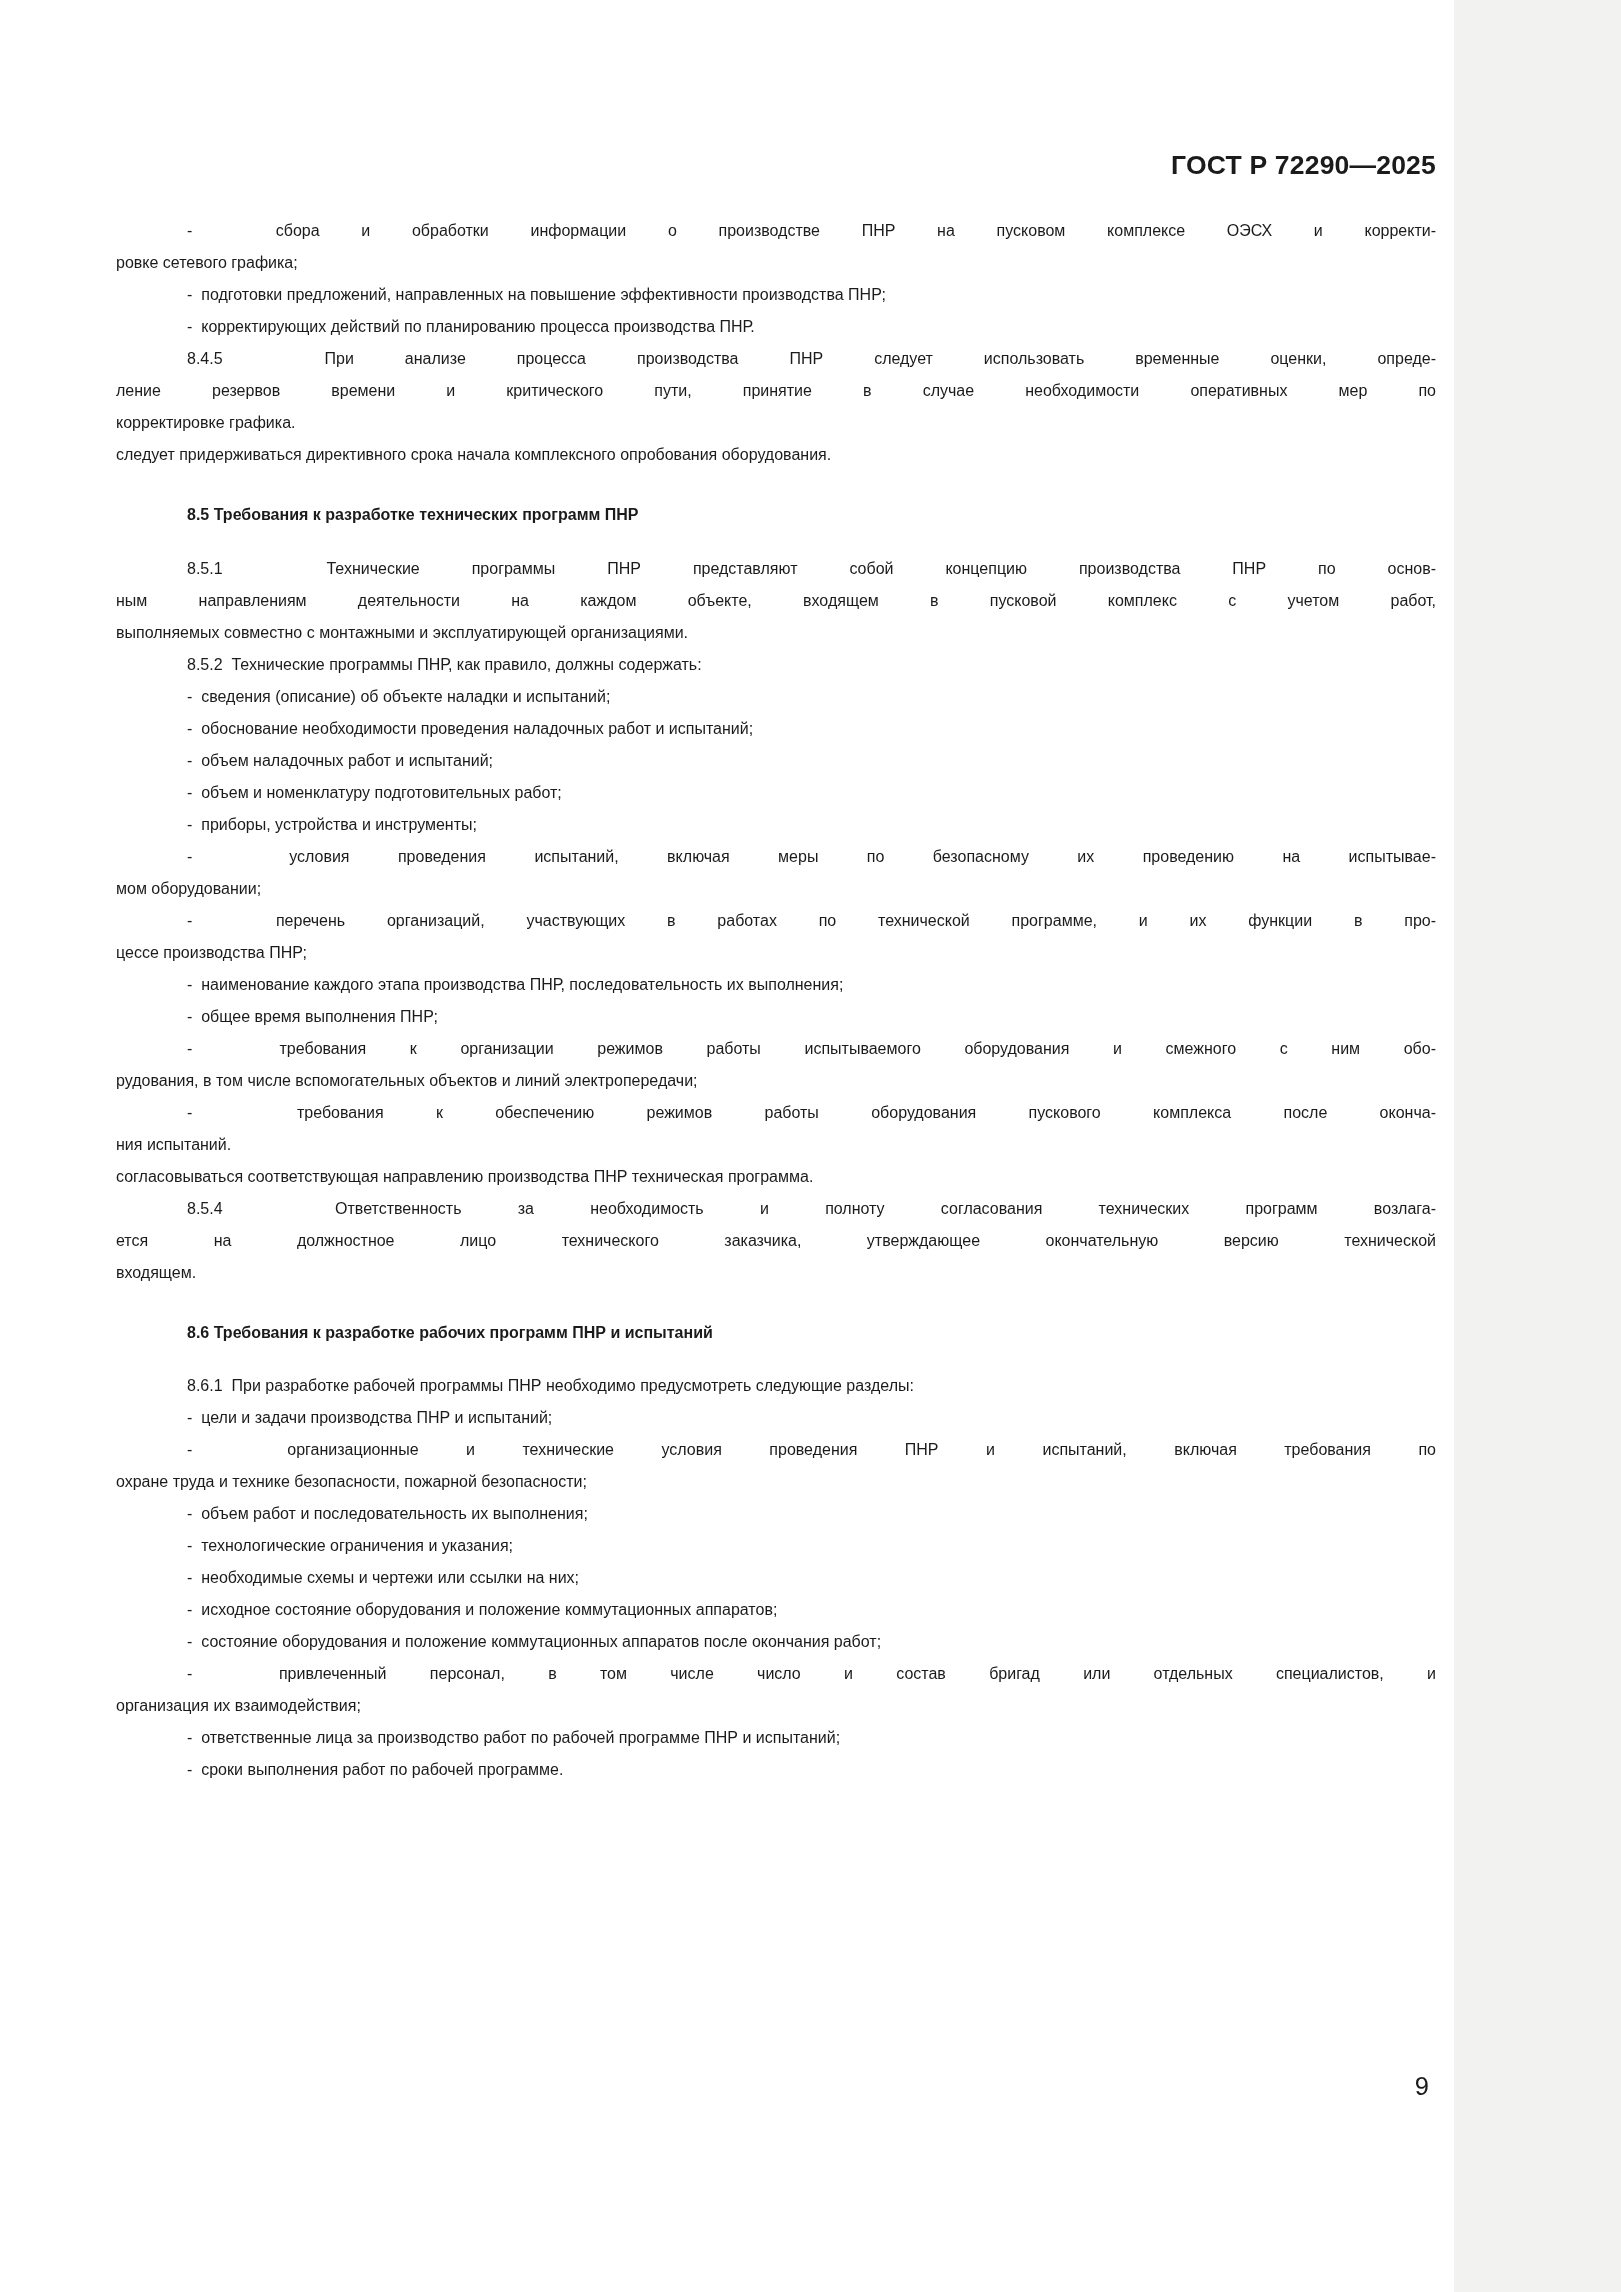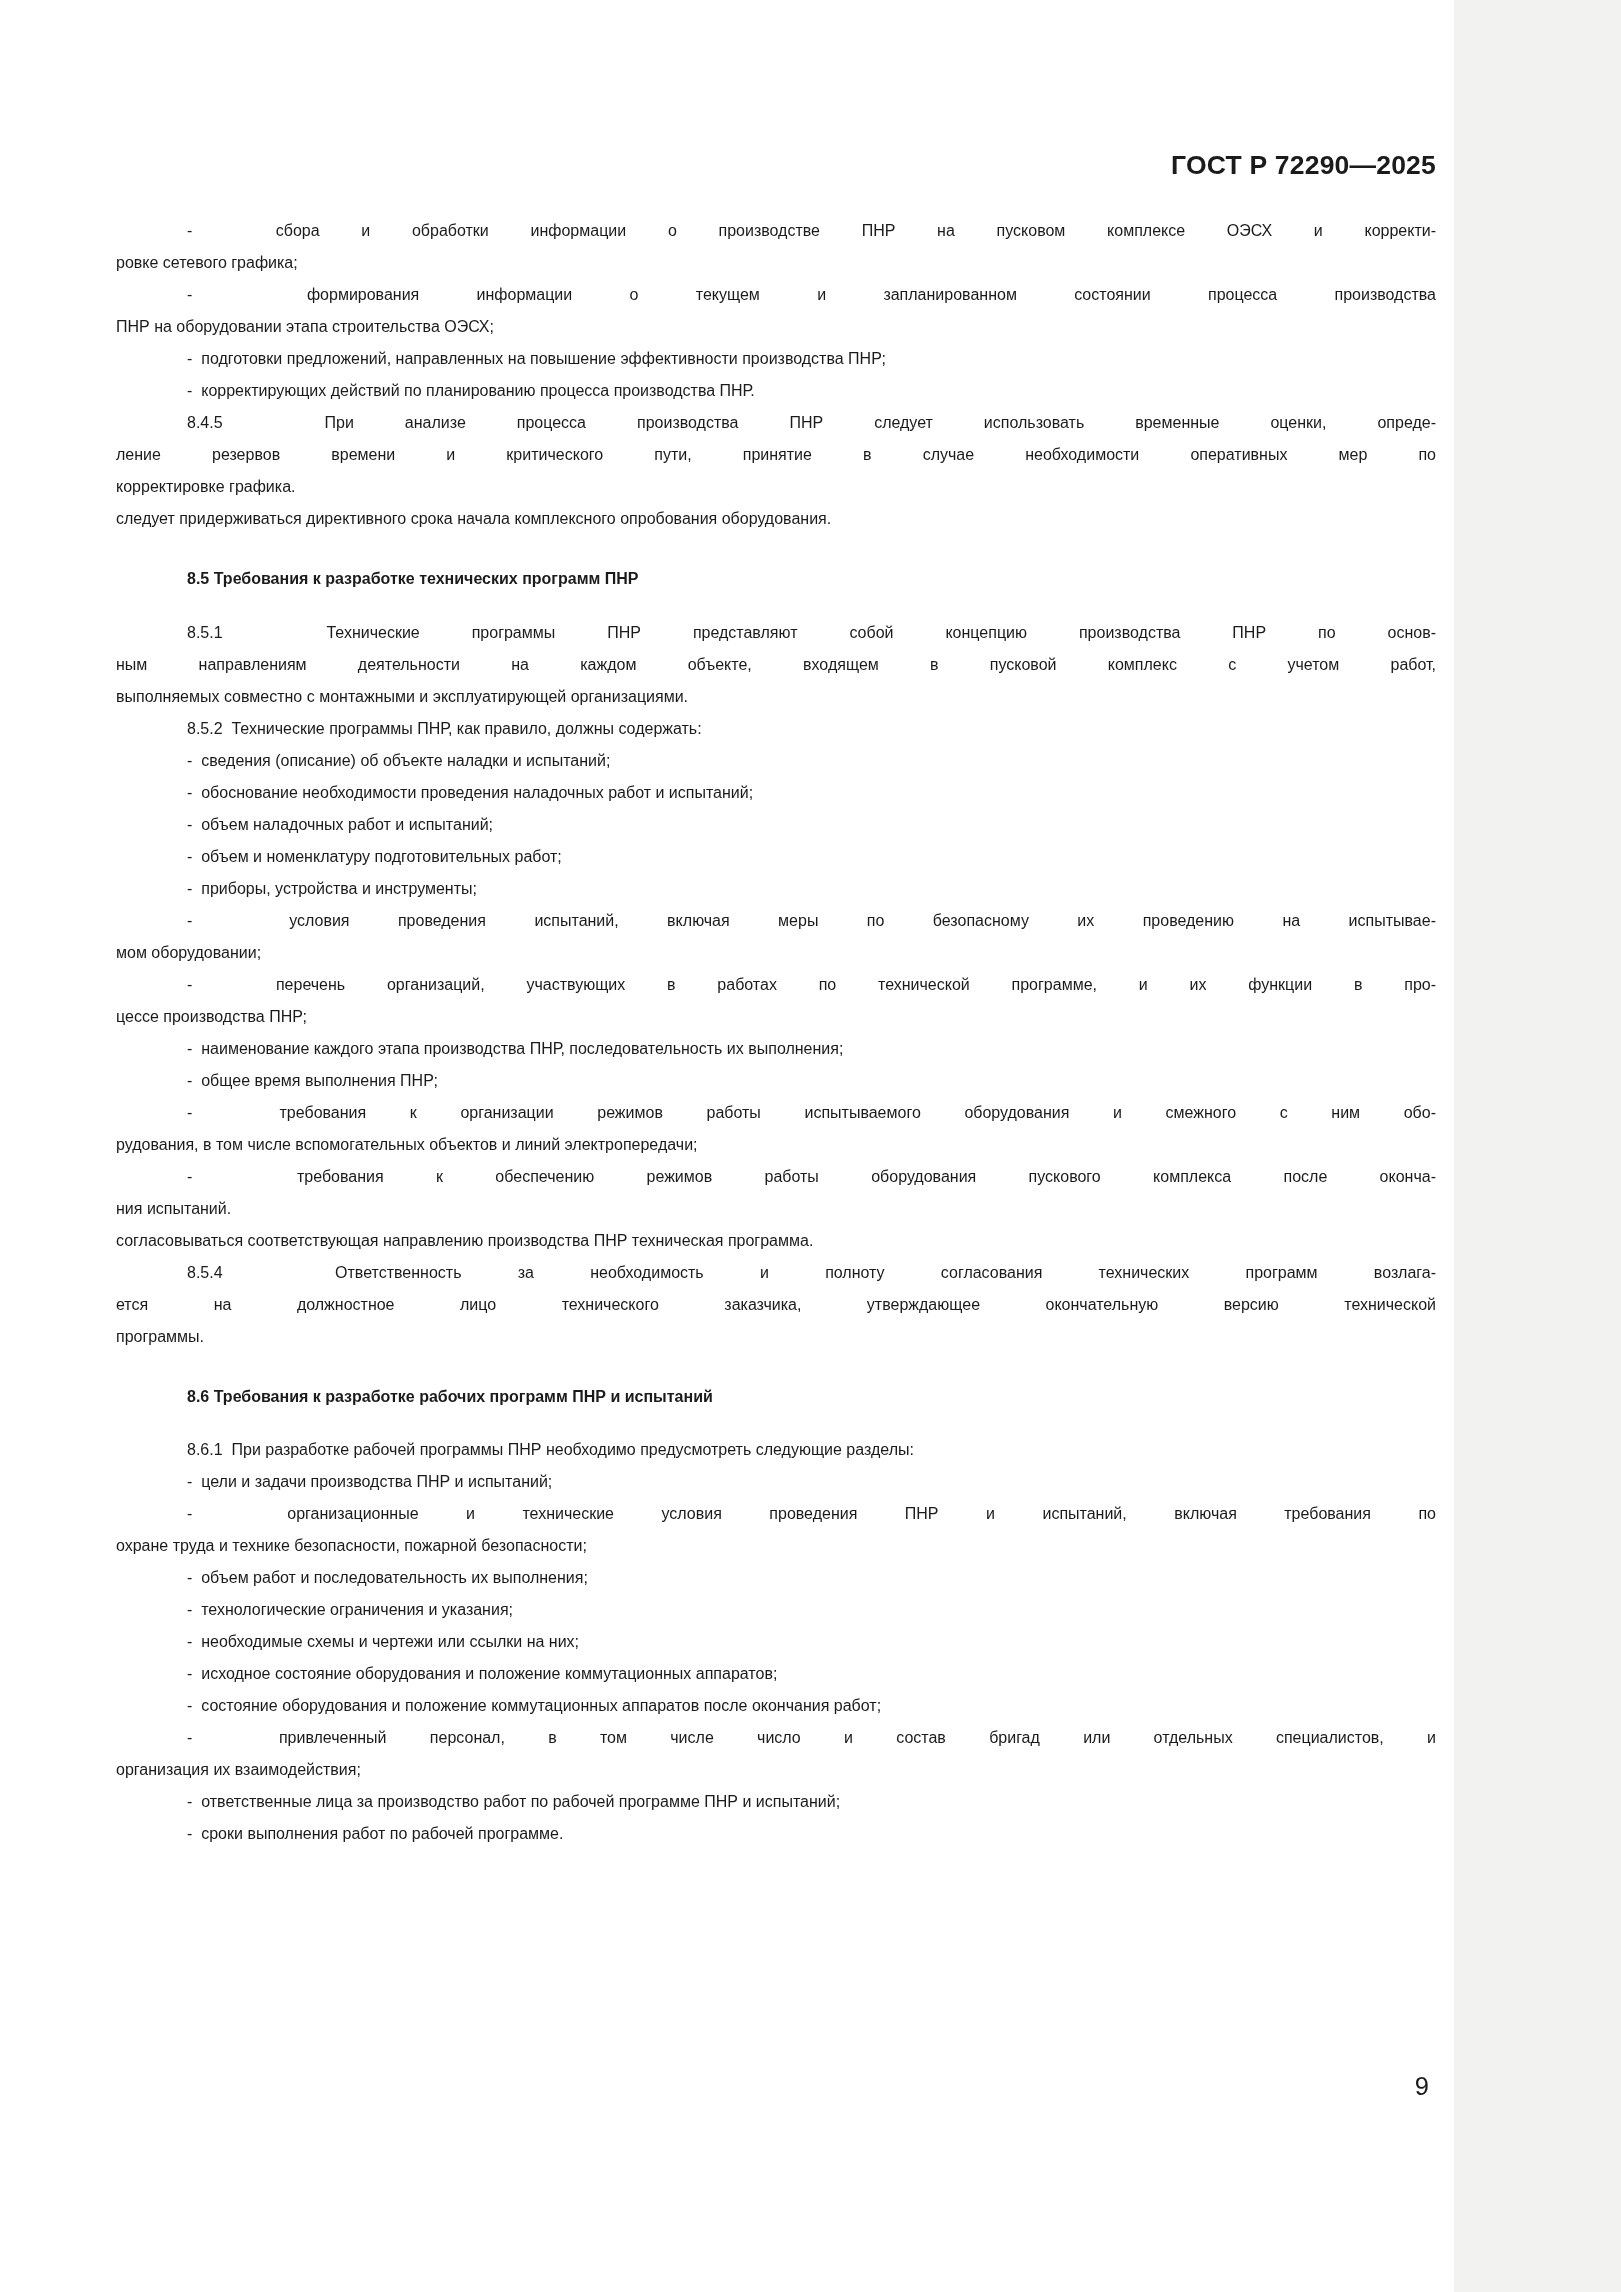--- a/index.html
+++ b/index.html
@@ -63,24 +63,20 @@
 
 <div class="sheet">
   <div class="doc-header">ГОСТ Р 72290—2025</div>
 
   <div class="body-text" id="blocks-container">
       <div class="block paragraph">
         <div class="line first fill">-&nbsp; сбора и обработки информации о производстве ПНР на пусковом комплексе ОЭСХ и корректи-</div>
         <div class="line">ровке сетевого графика;</div>
       </div>
       <div class="block paragraph">
-        <div class="line first fill">-&nbsp; формирования информации о текущем и запланированном состоянии процесса производства</div>
-        <div class="line">ПНР на оборудовании этапа строительства ОЭСХ;</div>
-      </div>
-      <div class="block paragraph">
         <div class="line first">-&nbsp; подготовки предложений, направленных на повышение эффективности производства ПНР;</div>
       </div>
       <div class="block paragraph">
         <div class="line first">-&nbsp; корректирующих действий по планированию процесса производства ПНР.</div>
       </div>
       <div class="block paragraph">
         <div class="line first fill">8.4.5&nbsp; При анализе процесса производства ПНР следует использовать временные оценки, опреде-</div>
         <div class="line fill">ление резервов времени и критического пути, принятие в случае необходимости оперативных мер по</div>
         <div class="line">корректировке графика.</div>
       </div>
@@ -134,21 +130,21 @@
       <div class="block paragraph">
         <div class="line first fill">-&nbsp; требования к обеспечению режимов работы оборудования пускового комплекса после оконча-</div>
         <div class="line">ния испытаний.</div>
       </div>
       <div class="block paragraph">
         <div class="line">согласовываться соответствующая направлению производства ПНР техническая программа.</div>
       </div>
       <div class="block paragraph">
         <div class="line first fill">8.5.4&nbsp; Ответственность за необходимость и полноту согласования технических программ возлага-</div>
         <div class="line fill">ется на должностное лицо технического заказчика, утверждающее окончательную версию технической</div>
-        <div class="line">программы.</div>
+        <div class="line">входящем.</div>
       </div>
       <div class="block heading">
         <div class="line first">8.6 Требования к разработке рабочих программ ПНР и испытаний</div>
       </div>
       <div class="block paragraph">
         <div class="line first">8.6.1&nbsp; При разработке рабочей программы ПНР необходимо предусмотреть следующие разделы:</div>
       </div>
       <div class="block paragraph">
         <div class="line first">-&nbsp; цели и задачи производства ПНР и испытаний;</div>
       </div>

